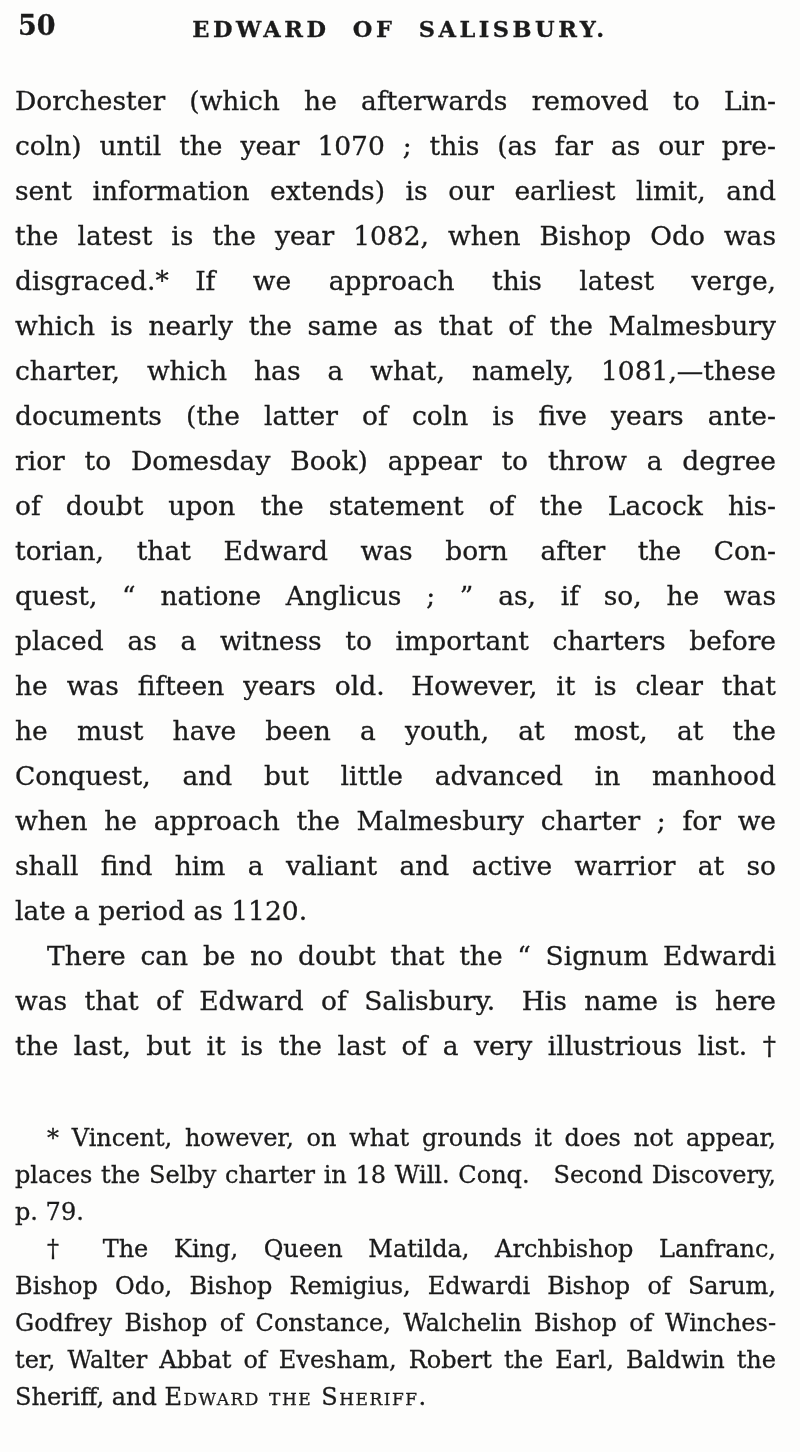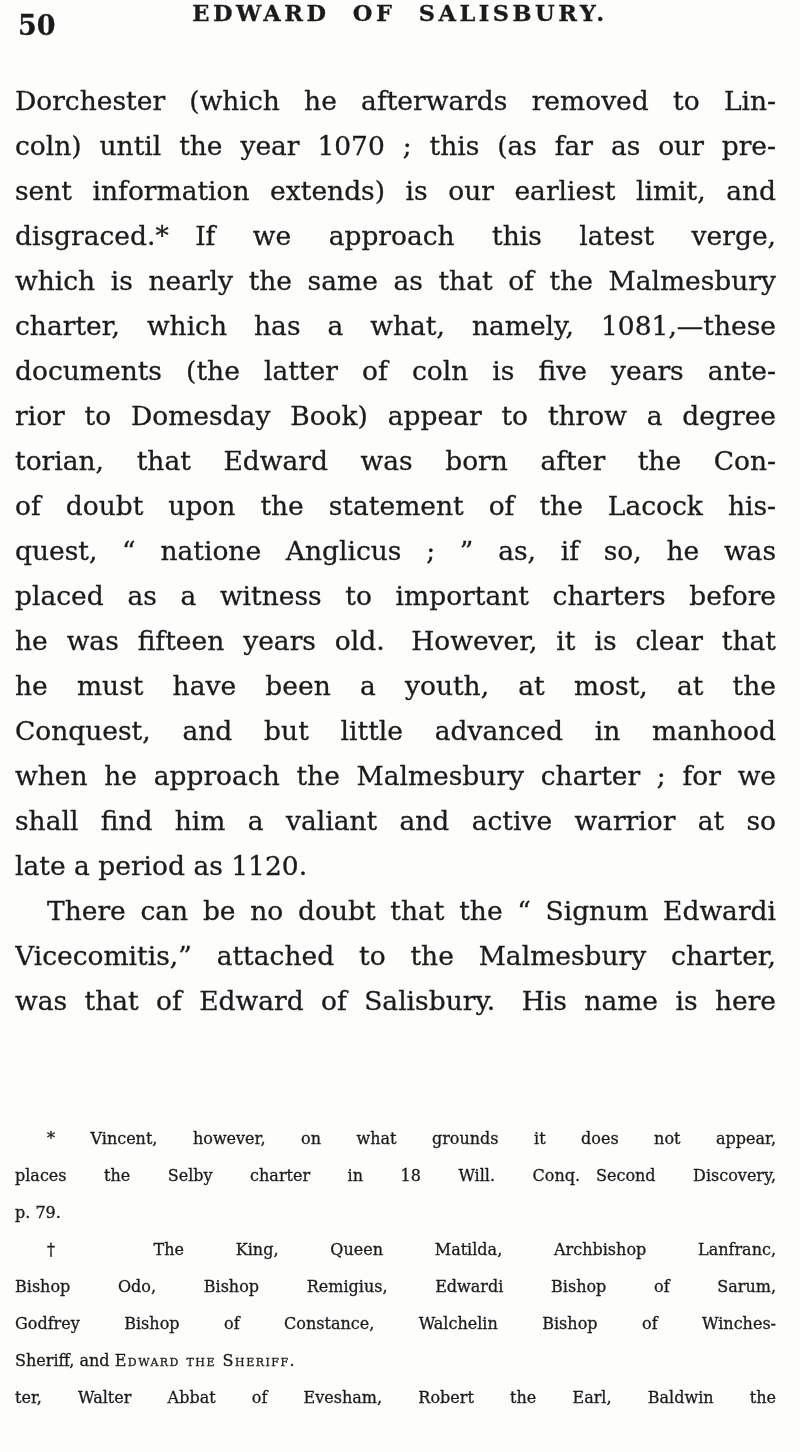--- a/index.html
+++ b/index.html
@@ -12,37 +12,37 @@
     overflow: hidden;
   }
   .page { position: relative; width: 800px; height: 1164px; }
 
   
   .pagenum {
     position: absolute; left: 18px; top: 10px;
     font-size: 27px; font-weight: bold;
   }
   .running-title {
-    position: absolute; left: 0; right: 0; top: 0;
+    position: absolute; left: 0; right: 0; top: 16px;
     text-align: center;
     font-size: 22.5px; font-weight: 600;
     letter-spacing: 3.5px; word-spacing: 12px;
   }
 
   
   .body-text {
     position: absolute; left: 15px; right: 24px; top: 78px;
     font-size: 26.5px;
   }
   .body-text .line { line-height: 45px; height: 45px; }
 
   
   .footnotes {
     position: absolute; left: 15px; right: 24px; top: 1120px;
-    font-size: 16px;
+    font-size: 24px;
   }
   .footnotes .line { line-height: 37px; height: 37px; }
 
   .line {
     text-align: justify;
     text-align-last: justify;
     overflow: hidden;
   }
   .line.no-just { text-align-last: left; }
   .line.indent { text-indent: 32px; }
@@ -56,50 +56,51 @@
   <div>
     <span class="pagenum">50</span>
     <span class="running-title">EDWARD OF SALISBURY.</span>
   </div>
 
   <div class="body-text">
       <div>
         <div class="line">Dorchester (which he afterwards removed to Lin-</div>
         <div class="line">coln) until the year 1070 ; this (as far as our pre-</div>
         <div class="line">sent information extends) is our earliest limit, and</div>
+        <div class="line">the latest is the year 1082, when Bishop Odo was</div>
         <div class="line">disgraced.* If we approach this latest verge,</div>
         <div class="line">which is nearly the same as that of the Malmesbury</div>
         <div class="line">charter, which has a what, namely, 1081,—these</div>
         <div class="line">documents (the latter of coln is five years ante-</div>
         <div class="line">rior to Domesday Book) appear to throw a degree</div>
+        <div class="line">of doubt upon the statement of the Lacock his-</div>
         <div class="line">torian, that Edward was born after the Con-</div>
-        <div class="line">of doubt upon the statement of the Lacock his-</div>
         <div class="line">quest, “ natione Anglicus ; ” as, if so, he was</div>
         <div class="line">placed as a witness to important charters before</div>
         <div class="line">he was fifteen years old. However, it is clear that</div>
         <div class="line">he must have been a youth, at most, at the</div>
         <div class="line">Conquest, and but little advanced in manhood</div>
         <div class="line">when he approach the Malmesbury charter ; for we</div>
         <div class="line">shall find him a valiant and active warrior at so</div>
         <div class="line no-just">late a period as 1120.</div>
       </div>
       <div>
         <div class="line indent">There can be no doubt that the “ Signum Edwardi</div>
-        <div class="line">Vicecomitis,” attached to the Malmesbury charter,</div>
         <div class="line">was that of Edward of Salisbury. His name is here</div>
+        <div class="line">the last, but it is the last of a very illustrious list. †</div>
       </div>
     </div>
 
   <div class="footnotes">
       <div>
         <div class="line indent">* Vincent, however, on what grounds it does not appear,</div>
         <div class="line">places the Selby charter in 18 Will. Conq. Second Discovery,</div>
         <div class="line no-just">p. 79.</div>
       </div>
       <div>
         <div class="line indent">† The King, Queen Matilda, Archbishop Lanfranc,</div>
         <div class="line">Bishop Odo, Bishop Remigius, Edwardi Bishop of Sarum,</div>
         <div class="line">Godfrey Bishop of Constance, Walchelin Bishop of Winches-</div>
+        <div class="line">ter, Walter Abbat of Evesham, Robert the Earl, Baldwin the</div>
         <div class="line no-just">Sheriff, and <span class="sc">Edward the Sheriff.</span></div>
-        <div class="line">ter, Walter Abbat of Evesham, Robert the Earl, Baldwin the</div>
       </div>
     </div>
 </div>
 
 </body></html>

